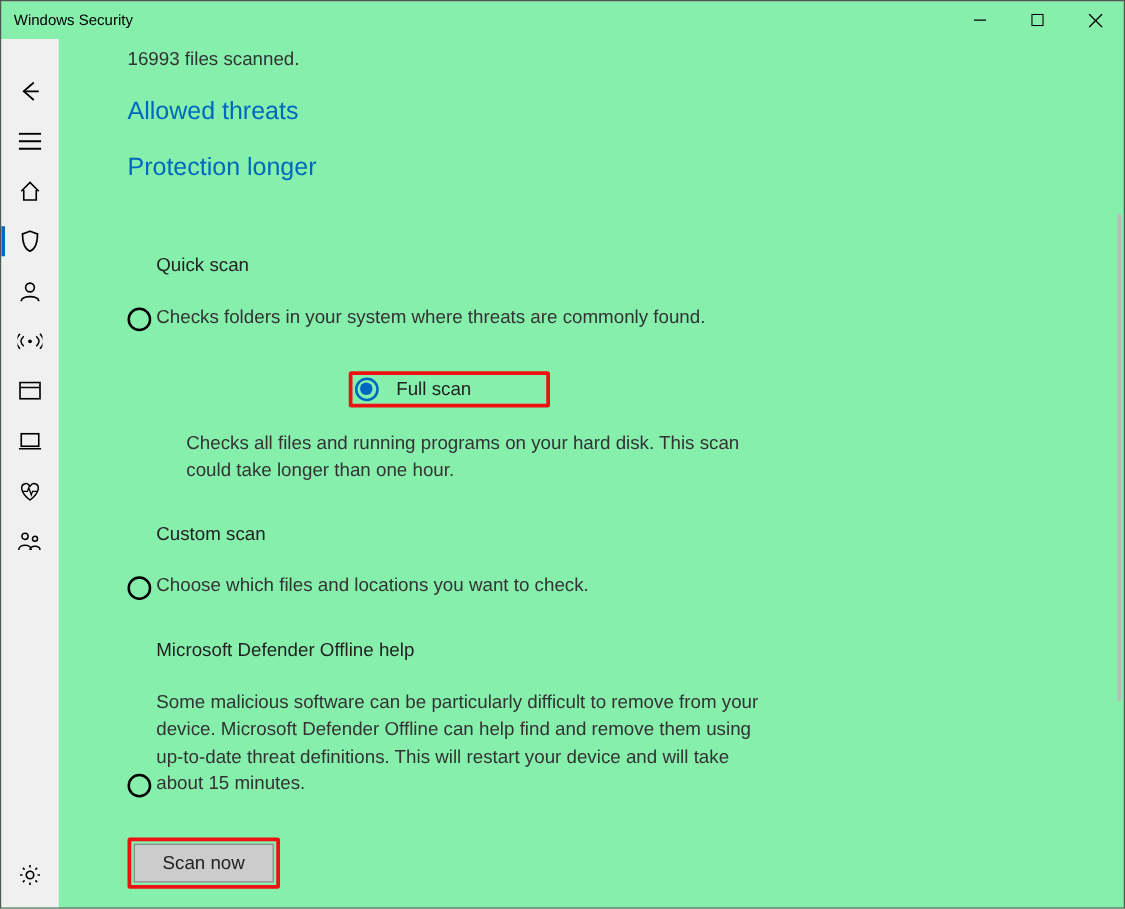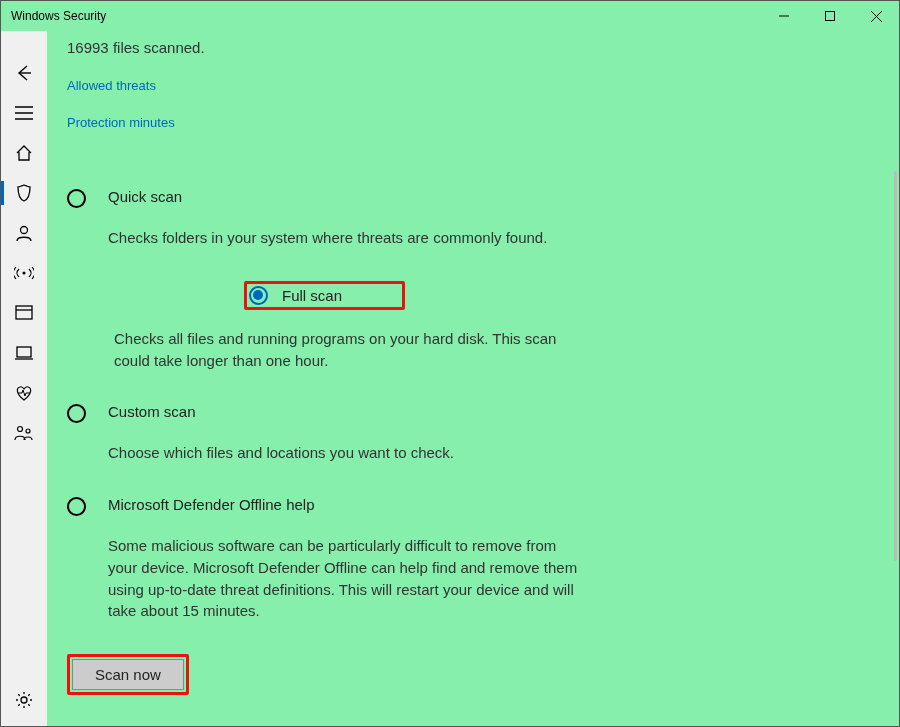--- a/index.html
+++ b/index.html
@@ -9,25 +9,25 @@
   .titlebar-title { padding-left: 2px; }
   .window-controls { display: flex; }
   .win-btn { width: 46px; height: 30px; display:flex; align-items:center; justify-content:center; }
   .win-btn svg { display:block; }
   .body { flex: 1; display: flex; overflow: hidden; }
   .sidebar { width: 46px; background: #f0f0f0; display:flex; flex-direction: column; align-items:center; padding-top: 22px; gap: 0; position:relative; }
   .side-btn { width: 46px; height: 40px; display:flex; align-items:center; justify-content:center; position:relative; }
   .side-btn.active::before { content:""; position:absolute; left:0; top:8px; bottom:8px; width:3px; background:#0067c0; }
   .sidebar .spacer { flex:1; }
   .content { flex:1; position:relative; overflow:hidden; }
-  .scroll-area { position:absolute; inset:0; overflow:hidden; padding: 8px 30px 0 20px; }
+  .scroll-area { position:absolute; inset:0; overflow:hidden; padding: 8px 30px 0 55px; }
   .files-scanned { font-size: 15px; color:#333; }
-  .link { color:#0067c0; font-size:13px; display:block; margin-top: 22px; cursor:pointer; }
+  .link { color:#0067c0; font-size:20px; display:block; margin-top: 22px; cursor:pointer; }
   .options { margin-top: 58px; max-width: 520px; }
-  .opt { display:flex; align-items:flex-start; gap: 22px; margin-bottom: 32px; }
+  .opt { display:flex; align-items:flex-end; gap: 4px; margin-bottom: 32px; }
   .radio { width:19px; height:19px; border:2px solid #000; border-radius:50%; flex:0 0 19px; margin-top:1px; display:flex; align-items:center; justify-content:center; }
   .radio.selected { border-color:#0067c0; }
   .radio.selected::after { content:""; width:10px; height:10px; background:#0067c0; border-radius:50%; }
   .opt-body { flex:1; }
   .opt-title { font-size:15px; color:#222; }
   .opt-desc { font-size:15px; color:#333; margin-top: 22px; line-height:1.45; }
   .highlight-row { border:3px solid #e11; border-radius:2px; padding:2px 60px 2px 2px; display:inline-flex; align-items:center; gap:14px; margin-left:-5px; }
   .highlight-row .radio { margin-top:0; }
   .scan-btn-wrap { margin-top: 30px; margin-bottom: 60px; }
   .scan-btn { display:inline-block; background:#cccccc; border:1px solid #8a8a8a; padding: 6px 22px; font-size:15px; color:#222; }
@@ -131,21 +131,21 @@
           </svg>
       </div>
     </div>
 
     <div class="content">
       <div class="scroll-area">
 
         <div class="files-scanned">16993 files scanned.</div>
 
         <a class="link">Allowed threats</a>
-        <a class="link">Protection minutes</a>
+        <a class="link">Protection longer</a>
 
         <div class="options">
 
           <div class="opt">
             <span class="radio"></span>
             <div class="opt-body">
               <div class="opt-title">Quick scan</div>
               <div class="opt-desc">Checks folders in your system where threats are commonly found.</div>
             </div>
           </div>

